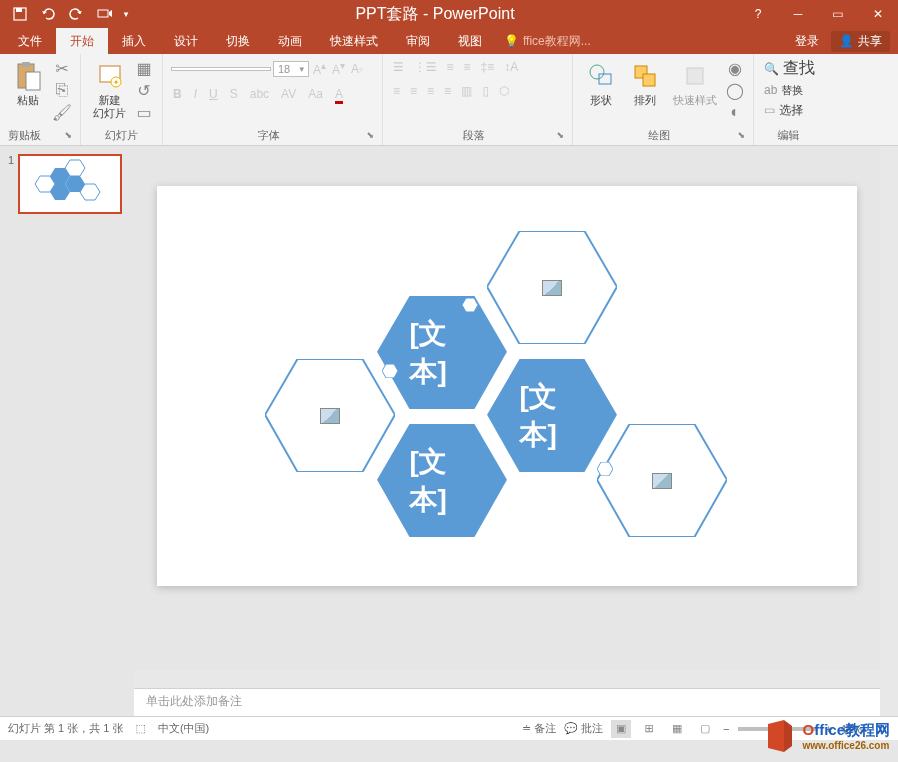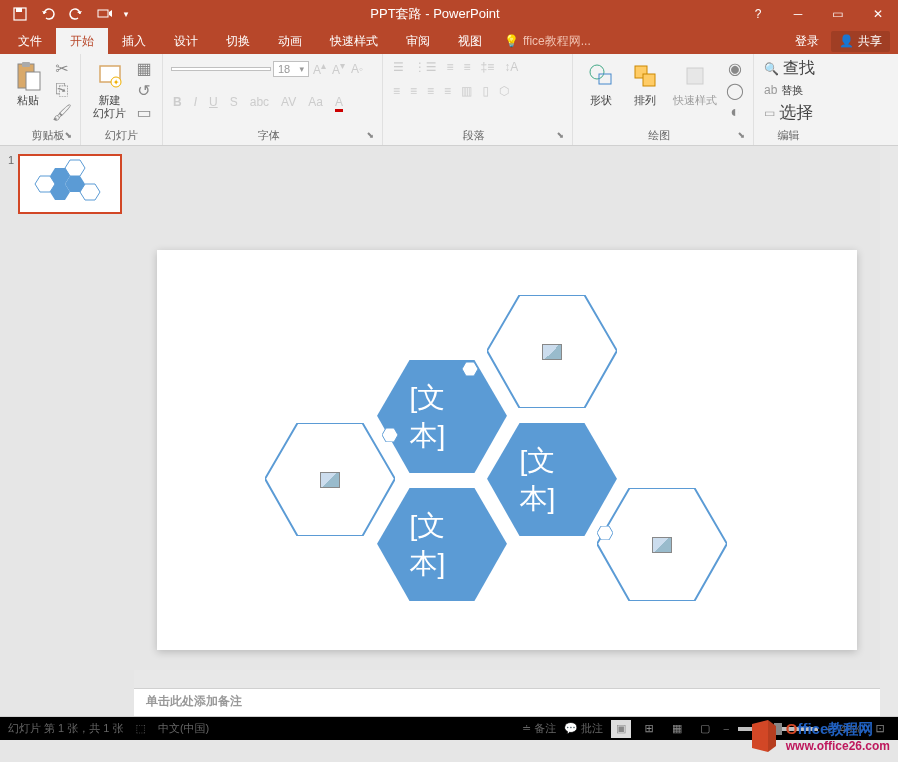--- a/index.html
+++ b/index.html
@@ -1,21 +1,21 @@
 <!DOCTYPE html>
 <html><head>
   <meta charset="utf-8">
   <style>
     * { margin: 0; padding: 0; box-sizing: border-box; font-family: "Microsoft YaHei", sans-serif; }
     body { width: 898px; height: 762px; background: #e6e6e6; overflow: hidden; position: relative; }
     
     .title-bar { height: 28px; background: #b7472a; display: flex; align-items: center; color: #fff; font-size: 12px; }
     .qat { display: flex; align-items: center; padding-left: 8px; gap: 4px; }
     .qat-icon { width: 24px; height: 24px; display: flex; align-items: center; justify-content: center; cursor: pointer; }
-    .title-text { flex: 1; text-align: center; color: #fff; font-size: 13px; }
+    .title-text { flex: 1; text-align: center; color: #fff; font-size: 16px; }
     .win-controls { display: flex; }
     .win-btn { width: 40px; height: 28px; display: flex; align-items: center; justify-content: center; cursor: pointer; color: #fff; }
     
     .ribbon-tabs { height: 26px; background: #b7472a; display: flex; align-items: center; padding-left: 4px; color: #fff; font-size: 12px; }
     .tab { padding: 0 14px; height: 26px; display: flex; align-items: center; cursor: pointer; }
     .tab.active { background: #f3f3f3; color: #b7472a; }
     .tell-me { display: flex; align-items: center; padding-left: 8px; color: #f0c0b0; font-size: 12px; gap: 4px; }
     .ribbon-right { margin-left: auto; display: flex; align-items: center; padding-right: 8px; gap: 12px; }
     .share-btn { background: #a03e24; padding: 2px 8px; border-radius: 2px; display: flex; align-items: center; gap: 4px; }
     
@@ -35,46 +35,46 @@
     .ico { color: #999; font-size: 12px; cursor: pointer; padding: 2px; }
     .ico.disabled { color: #ccc; }
     
     .workspace { display: flex; height: 570px; background: #e6e6e6; }
     .thumb-panel { width: 134px; background: #e6e6e6; padding: 8px; overflow-y: auto; }
     .thumb-wrap { display: flex; gap: 4px; }
     .thumb-num { font-size: 11px; color: #666; }
     .thumb { width: 104px; height: 60px; background: #fff; border: 2px solid #d24726; position: relative; }
     
     .slide-area { flex: 1; display: flex; flex-direction: column; }
-    .slide-canvas { flex: 1; display: flex; align-items: flex-end; justify-content: center; padding: 40px 20px 20px 20px; }
+    .slide-canvas { flex: 1; display: flex; align-items: flex-start; justify-content: center; padding: 40px 20px 20px 20px; font-weight: bold; }
     .slide { width: 700px; height: 400px; background: #fff; box-shadow: 0 2px 8px rgba(0,0,0,0.2); position: relative; }
     
     .hexagon { position: absolute; }
     .hex-shape { width: 100%; height: 100%; }
     .hex-text { position: absolute; top: 50%; left: 50%; transform: translate(-50%, -50%); color: #fff; font-size: 28px; }
     .hex-img-icon { position: absolute; top: 50%; left: 50%; transform: translate(-50%, -50%); width: 20px; height: 16px; border: 1px solid #888; background: linear-gradient(135deg, #cde 50%, #9bc 50%); }
     
-    .notes-bar { height: 28px; background: #fff; border-top: 1px solid #d0d0d0; padding: 4px 12px; font-size: 12px; color: #999; cursor: text; font-weight: bold; }
+    .notes-bar { height: 28px; background: #fff; border-top: 1px solid #d0d0d0; padding: 4px 12px; font-size: 12px; color: #999; cursor: text; }
     .scrollbar-v { width: 18px; background: #e8e8e8; }
     .scrollbar-h { height: 18px; background: #e8e8e8; }
     
-    .status-bar { height: 24px; background: #000000; border-top: 1px solid #d0d0d0; display: flex; align-items: center; font-size: 11px; color: #666; padding: 0 8px; }
+    .status-bar { height: 24px; background: #ffffff; border-top: 1px solid #d0d0d0; display: flex; align-items: center; font-size: 11px; color: #666; padding: 0 8px; }
     .status-left { display: flex; gap: 12px; align-items: center; }
     .status-right { margin-left: auto; display: flex; gap: 8px; align-items: center; }
     .view-btn { width: 20px; height: 18px; display: flex; align-items: center; justify-content: center; cursor: pointer; color: #888; }
     .zoom-slider { width: 80px; height: 4px; background: #c0c0c0; position: relative; }
     .zoom-thumb { position: absolute; width: 8px; height: 12px; background: #888; top: -4px; left: 36px; }
     
     .watermark { position: absolute; right: 8px; bottom: 8px; display: flex; align-items: center; gap: 6px; font-weight: bold; font-size: 15px; }
     .wm-icon { width: 36px; height: 36px; }
     .wm-text1 { color: #2060c0; }
     .wm-text1 .o { color: #d24726; }
-    .wm-text2 { color: #be185d; font-size: 12px; }
+    .wm-text2 { color: #a16207; font-size: 10px; }
     .dialog-launcher { font-size: 9px; color: #888; cursor: pointer; }
-    .group-footer { display: flex; justify-content: flex-end; align-items: center; }
+    .group-footer { display: flex; justify-content: space-between; align-items: center; }
   </style>
 </head>
 <body>
 
 <div class="title-bar">
   <div class="qat">
     <div class="qat-icon">
         <svg width="16" height="16" viewBox="0 0 16 16">
           <rect x="2" y="2" width="12" height="12" fill="none" stroke="#fff" stroke-width="1.2"></rect>
           <rect x="4" y="2" width="6" height="4" fill="#fff"></rect>
@@ -173,21 +173,21 @@
       <div class="small-btns">
         <div class="small-btn">▦</div>
         <div class="small-btn">↺</div>
         <div class="small-btn">▭</div>
       </div>
     </div>
     <div class="group-label">幻灯片</div>
   </div>
 
   <div class="group" style="width:220px">
-    <div style="display:flex;flex-direction:column;gap:14px">
+    <div style="display:flex;flex-direction:column;gap:6px">
       <div class="font-row">
         <div class="combo name"></div>
         <div class="combo size">
             <span>18</span>
             <span style="margin-left:auto;font-size:9px">▾</span>
           </div>
         <span class="ico disabled">A<sup>▴</sup></span>
         <span class="ico disabled">A<sup>▾</sup></span>
         <span class="ico disabled">A◦</span>
       </div>
@@ -279,21 +279,21 @@
       <div class="font-row">
           <span class="ico">🔍</span>
           <span style="font-size:16px;color:#444">查找</span>
         </div>
       <div class="font-row">
           <span class="ico">ab</span>
           <span style="font-size:11px;color:#444">替换</span>
         </div>
       <div class="font-row">
           <span class="ico">▭</span>
-          <span style="font-size:17px;color:#444">选择</span>
+          <span style="font-size:12px;color:#444">选择</span>
         </div>
     </div>
     <div class="group-label">编辑</div>
   </div>
 </div>
 
 <div class="workspace">
   <div class="thumb-panel">
     <div class="thumb-wrap">
       <div class="thumb-num">1</div>

